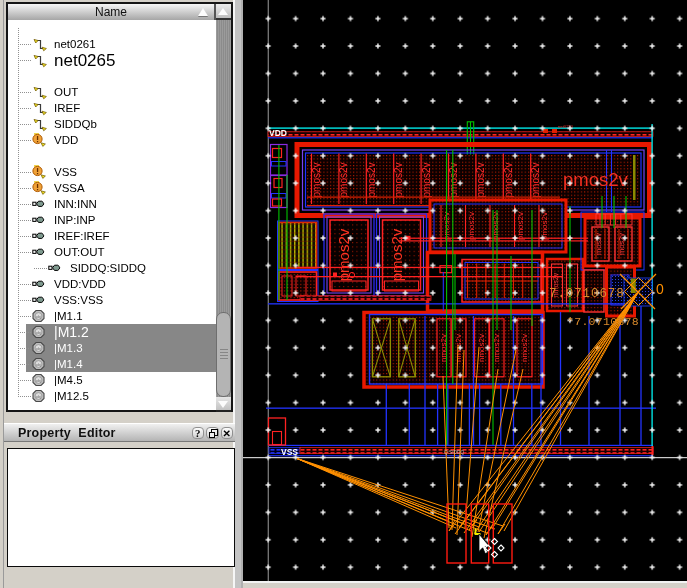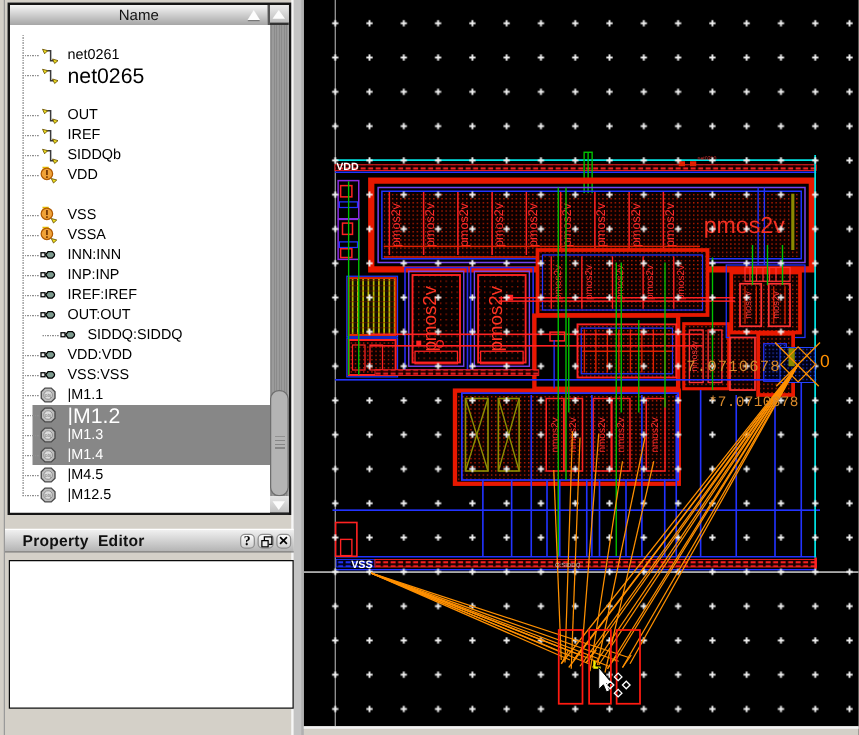--- a/index.html
+++ b/index.html
@@ -179,21 +179,21 @@
       <span style="position:absolute;left:46px;top:1px;font-size:11.5px;line-height:15px;color:#000;white-space:pre">|M1.1</span>
     </div>
 <div style="position:absolute;left:0;top:304px;width:100%;height:16px">
       <div style="position:absolute;left:18px;right:0;top:0;height:16px;background:#878787"></div>
       <div style="position:absolute;left:10px;top:8px;width:13px;height:1px;background-image:repeating-linear-gradient(90deg,#909090 0,#909090 1px,transparent 1px,transparent 2px)"></div>
       <span style="position:absolute;left:23px;top:0px"><svg width="16" height="16">
           <path d="M5 2.5 h5 l3 3 v5 l-3 3 h-5 l-3 -3 v-5 z" fill="#bdbdbd" stroke="#4a4a4a" stroke-width="1.1"></path>
           <circle cx="7.5" cy="8" r="3.4" fill="#dedede" stroke="#8a8a8a" stroke-width="0.7"></circle>
           <text x="7.5" y="9.6" font-size="4" fill="#777" text-anchor="middle" font-family="Liberation Sans">obj</text>
         </svg></span>
-      <span style="position:absolute;left:46px;top:1px;font-size:17px;line-height:15px;color:#fff;white-space:pre">|M1.2</span>
+      <span style="position:absolute;left:46px;top:1px;font-size:14px;line-height:15px;color:#fff;white-space:pre">|M1.2</span>
     </div>
 <div style="position:absolute;left:0;top:320px;width:100%;height:16px">
       <div style="position:absolute;left:18px;right:0;top:0;height:16px;background:#878787"></div>
       <div style="position:absolute;left:10px;top:8px;width:13px;height:1px;background-image:repeating-linear-gradient(90deg,#909090 0,#909090 1px,transparent 1px,transparent 2px)"></div>
       <span style="position:absolute;left:23px;top:0px"><svg width="16" height="16">
           <path d="M5 2.5 h5 l3 3 v5 l-3 3 h-5 l-3 -3 v-5 z" fill="#bdbdbd" stroke="#4a4a4a" stroke-width="1.1"></path>
           <circle cx="7.5" cy="8" r="3.4" fill="#dedede" stroke="#8a8a8a" stroke-width="0.7"></circle>
           <text x="7.5" y="9.6" font-size="4" fill="#777" text-anchor="middle" font-family="Liberation Sans">obj</text>
         </svg></span>
       <span style="position:absolute;left:46px;top:1px;font-size:11.5px;line-height:15px;color:#fff;white-space:pre">|M1.3</span>

